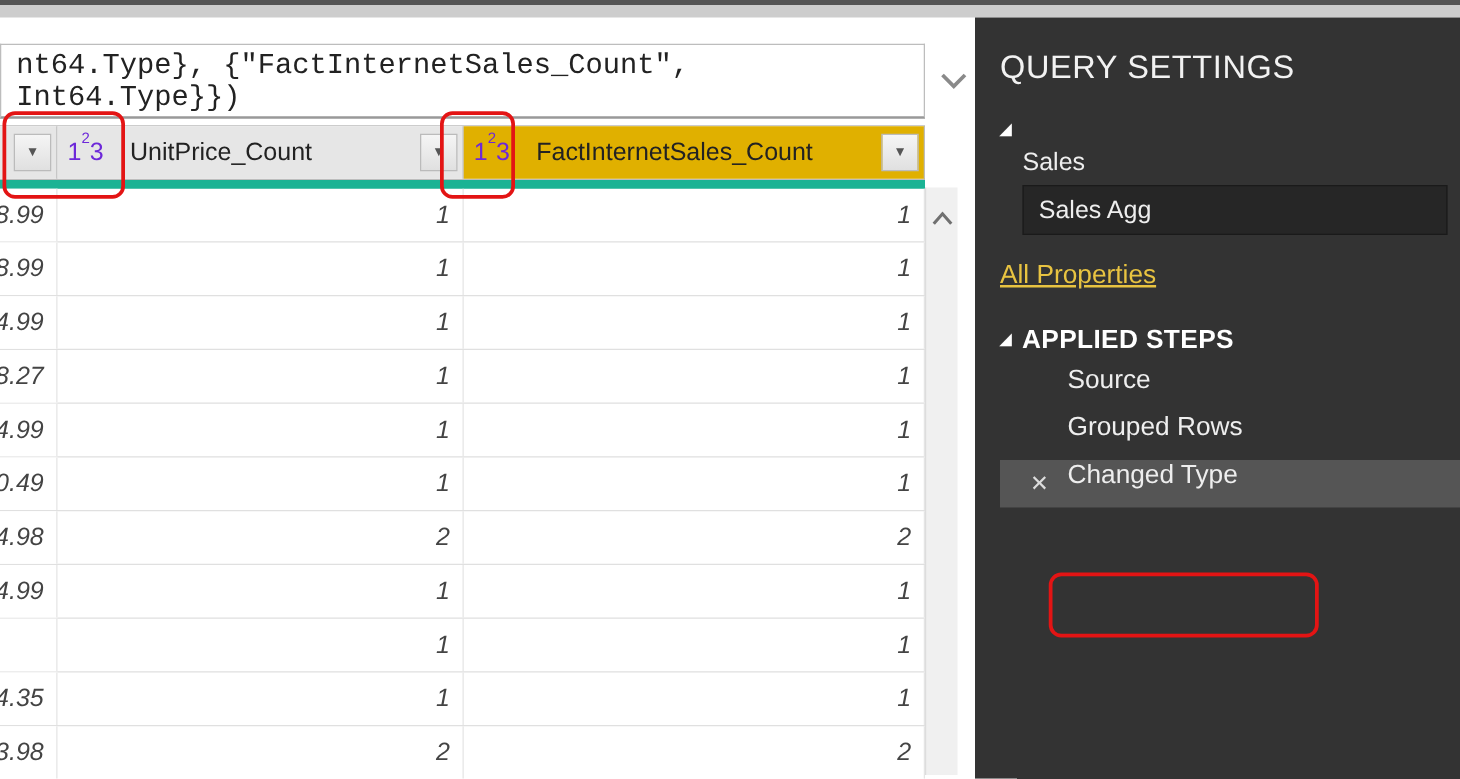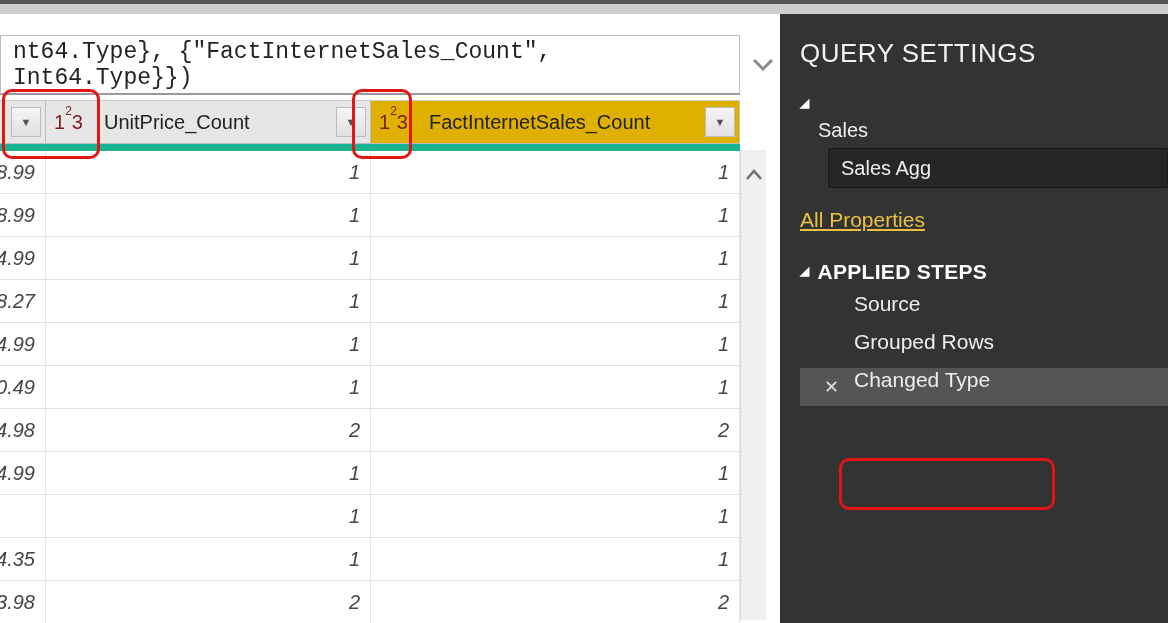--- a/index.html
+++ b/index.html
@@ -83,21 +83,21 @@
     display: flex; align-items: center; justify-content: center;
     font-size: 11px; color: #555;
   }
   .type-icon {
     position: absolute;
     left: 8px;
     top: 50%;
     transform: translateY(-50%);
     font-family: "Segoe UI", sans-serif;
     font-size: 20px;
-    color: #7f1d1d;
+    color: #6d28d9;
   }
   .type-icon sup { font-size: 12px; position: relative; top: -6px; }
 
   .green-strip {
     height: 7px;
     background: #1ab394;
   }
 
   .data-row {
     display: flex;
@@ -178,21 +178,21 @@
     color: #fff;
     transform: translateY(-1px);
   }
   .prop-label {
     font-size: 20px;
     font-weight: 300;
     color: #eee;
     margin: 8px 0 6px 18px;
   }
   .prop-input {
-    margin-left: 28px;
+    margin-left: 18px;
     width: 340px;
     height: 40px;
     background: #262626;
     border: 1px solid #1a1a1a;
     color: #eee;
     font-size: 20px;
     padding: 0 12px;
     display: flex;
     align-items: center;
   }

